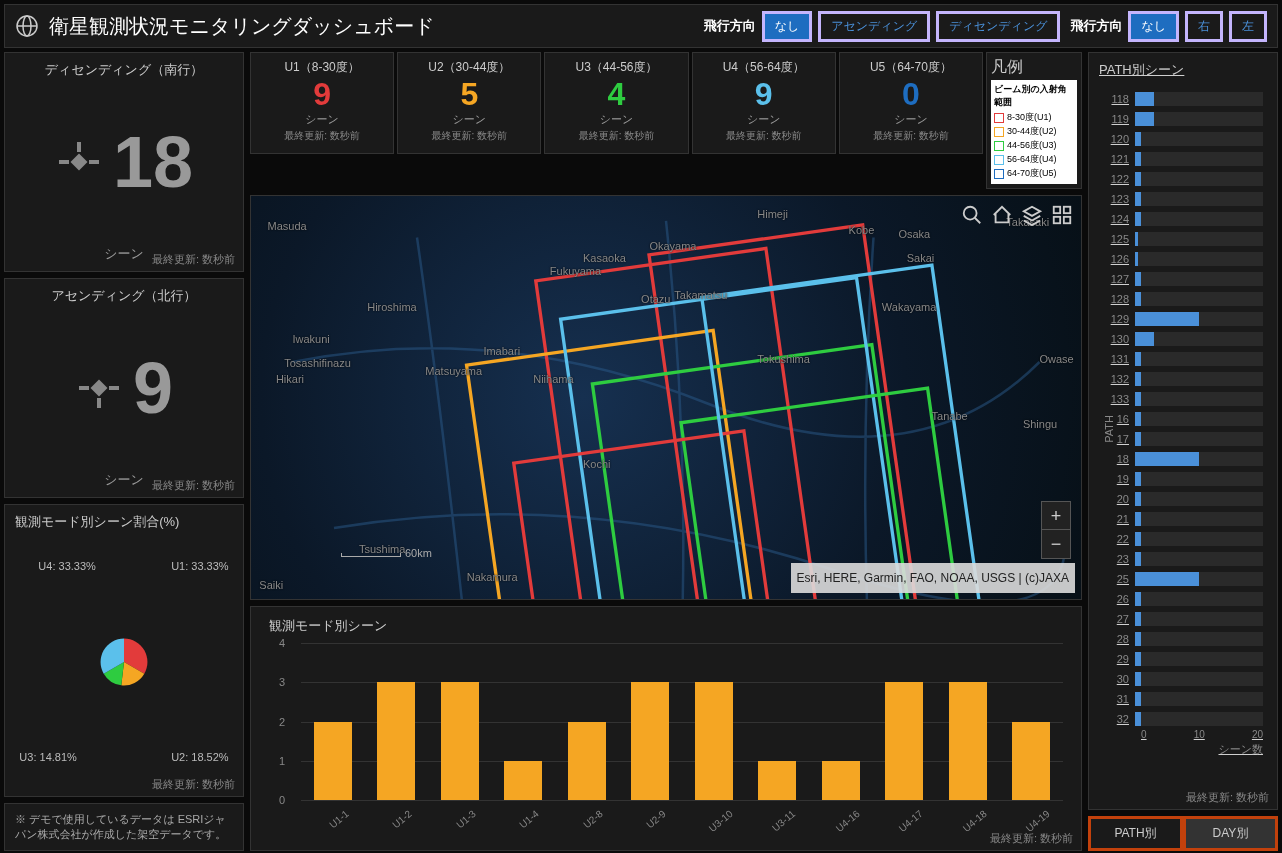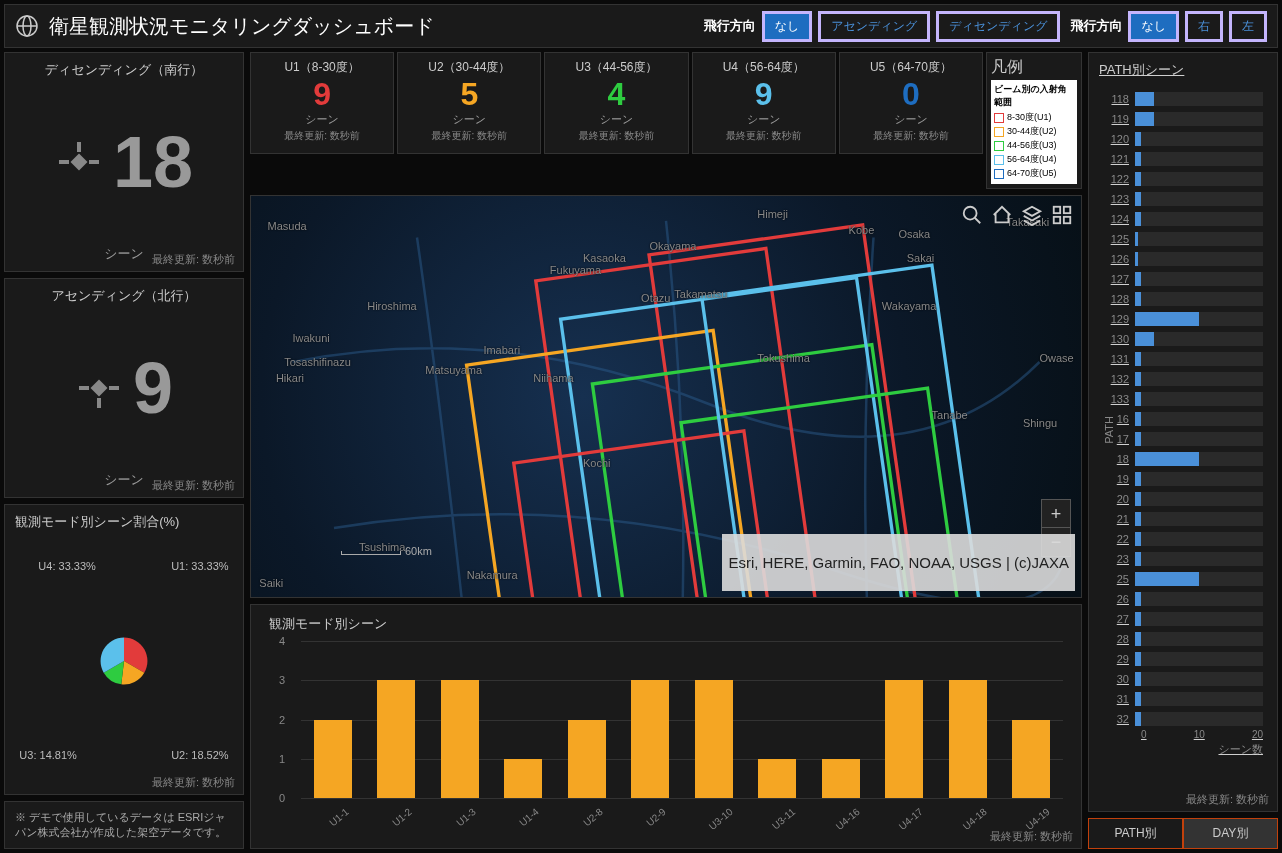--- a/index.html
+++ b/index.html
@@ -92,21 +92,21 @@
   background: radial-gradient(circle at 40% 50%, #163050 0%, #0b1828 60%, #071017 100%);
 }
 .map-roads { position: absolute; inset: 0; opacity: 0.5; }
 .map-rects { position: absolute; inset: 0; }
 .map-label { position: absolute; color: #888; font-size: 11px; text-shadow: 0 0 2px #000; }
 .map-tools { position: absolute; top: 8px; right: 8px; display: flex; gap: 8px; }
 .map-tool-btn { width: 22px; height: 22px; color: #ccc; cursor: pointer; }
 .zoom-ctrl { position: absolute; right: 10px; bottom: 40px; background: #222; border: 1px solid #555; }
 .zoom-btn { width: 28px; height: 28px; color: #ccc; font-size: 18px; text-align: center; line-height: 28px; cursor: pointer; border-bottom: 1px solid #555; }
 .zoom-btn:last-child { border-bottom: none; }
-.map-attrib { position: absolute; right: 6px; bottom: 6px; background: rgba(220,220,220,0.9); color: #222; font-size: 15px; padding: 20px 6px; margin-top: 40px; }
+.map-attrib { position: absolute; right: 6px; bottom: 6px; background: rgba(220,220,220,0.9); color: #222; font-size: 12px; padding: 8px 6px; margin-top: 40px; }
 .scale-bar { position: absolute; left: 90px; bottom: 40px; color: #aaa; font-size: 11px; }
 .scale-bar .bar { width: 60px; height: 4px; border: 1px solid #aaa; border-top: none; display: inline-block; margin-right: 4px; }
 .bar-panel { height: 245px; padding: 10px 18px 14px 18px; position: relative; }
 .bar-chart-area { position: absolute; left: 50px; right: 18px; top: 36px; bottom: 50px; }
 .bar-grid-line { position: absolute; left: 0; right: 0; height: 1px; background: #333; }
 .bar-y-label { position: absolute; left: -22px; color: #888; font-size: 11px; transform: translateY(-50%); }
 .bar-item { position: absolute; bottom: 0; background: #f5a623; }
 .bar-x-label { position: absolute; color: #888; font-size: 10px; transform: translateX(-50%) rotate(-40deg); transform-origin: top right; }
 .pie-area { position: relative; flex: 1; display: flex; align-items: center; justify-content: center; }
 .pie-svg { width: 50px; height: 50px; }
@@ -114,21 +114,21 @@
 .right-col .panel { flex: 1; text-decoration: underline; }
 .path-chart-area { flex: 1; position: relative; margin: 6px 4px 28px 4px; }
 .path-row { display: flex; align-items: center; height: 20px; }
 .path-tick { width: 32px; text-align: right; font-size: 11px; color: #888; padding-right: 6px; }
 .path-bar-bg { flex: 1; height: 14px; background: #2a2a2a; position: relative; }
 .path-bar-fill { position: absolute; left: 0; top: 0; bottom: 0; background: #4a90d9; }
 .path-axis-label { position: absolute; left: -8px; top: 50%; transform: rotate(-90deg); font-size: 11px; color: #888; }
 .path-x-axis { display: flex; justify-content: space-between; margin-left: 38px; font-size: 10px; color: #888; }
 .path-x-title { text-align: right; font-size: 11px; color: #888; margin-top: 2px; }
 .tab-row { display: flex; }
-.tab-btn { flex: 1; background: #1a1a1a; border: 1px solid #c2410c; color: #ccc; text-align: center; padding: 6px 0; font-size: 12px; cursor: pointer; }
+.tab-btn { flex: 1; background: #1a1a1a; border: 3px solid #c2410c; color: #ccc; text-align: center; padding: 6px 0; font-size: 12px; cursor: pointer; }
 .tab-btn.active { background: #333; }
 </style>
 </head>
 <body>
 
 <div class="header">
   <span class="globe-icon">
     <svg viewBox="0 0 24 24" fill="none" stroke="#ccc" stroke-width="1.5">
         <circle cx="12" cy="12" r="10"></circle>
         <ellipse cx="12" cy="12" rx="4" ry="10"></ellipse>

